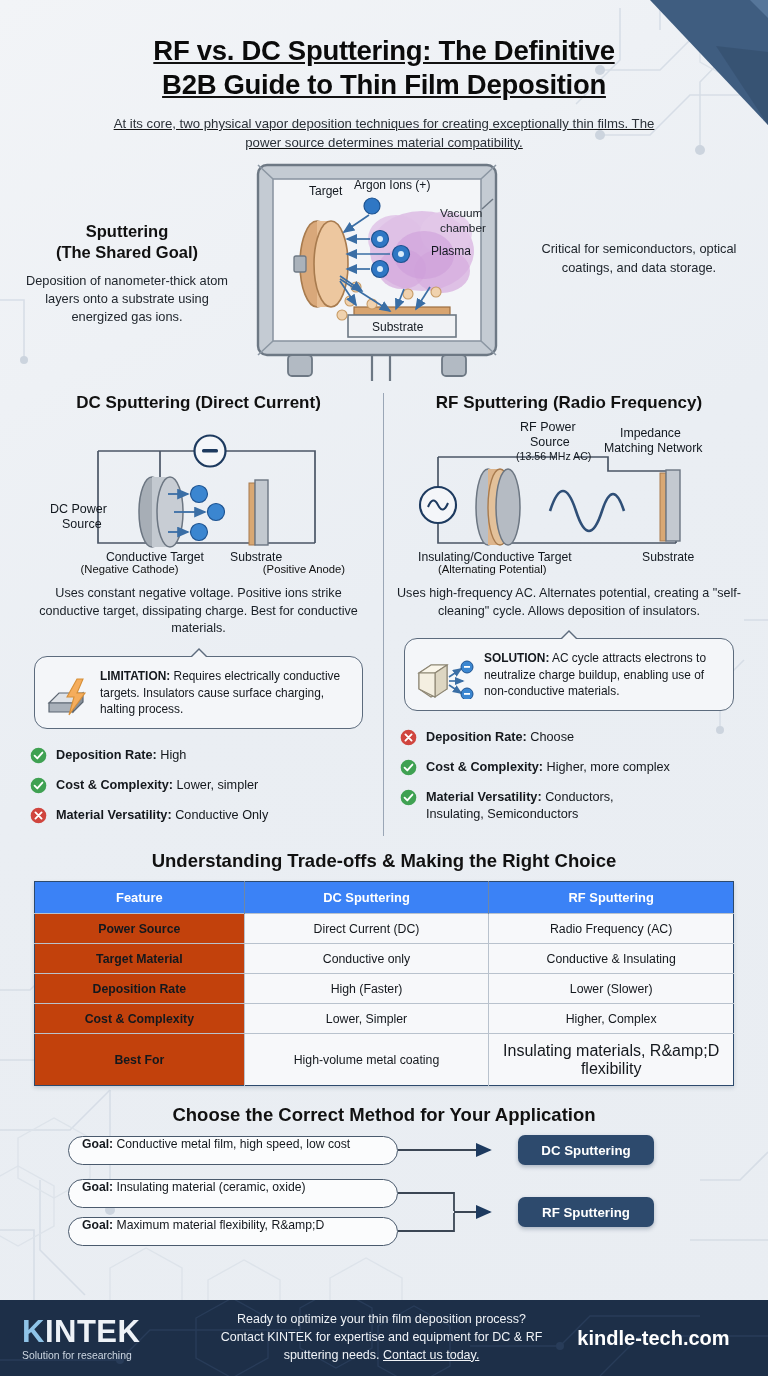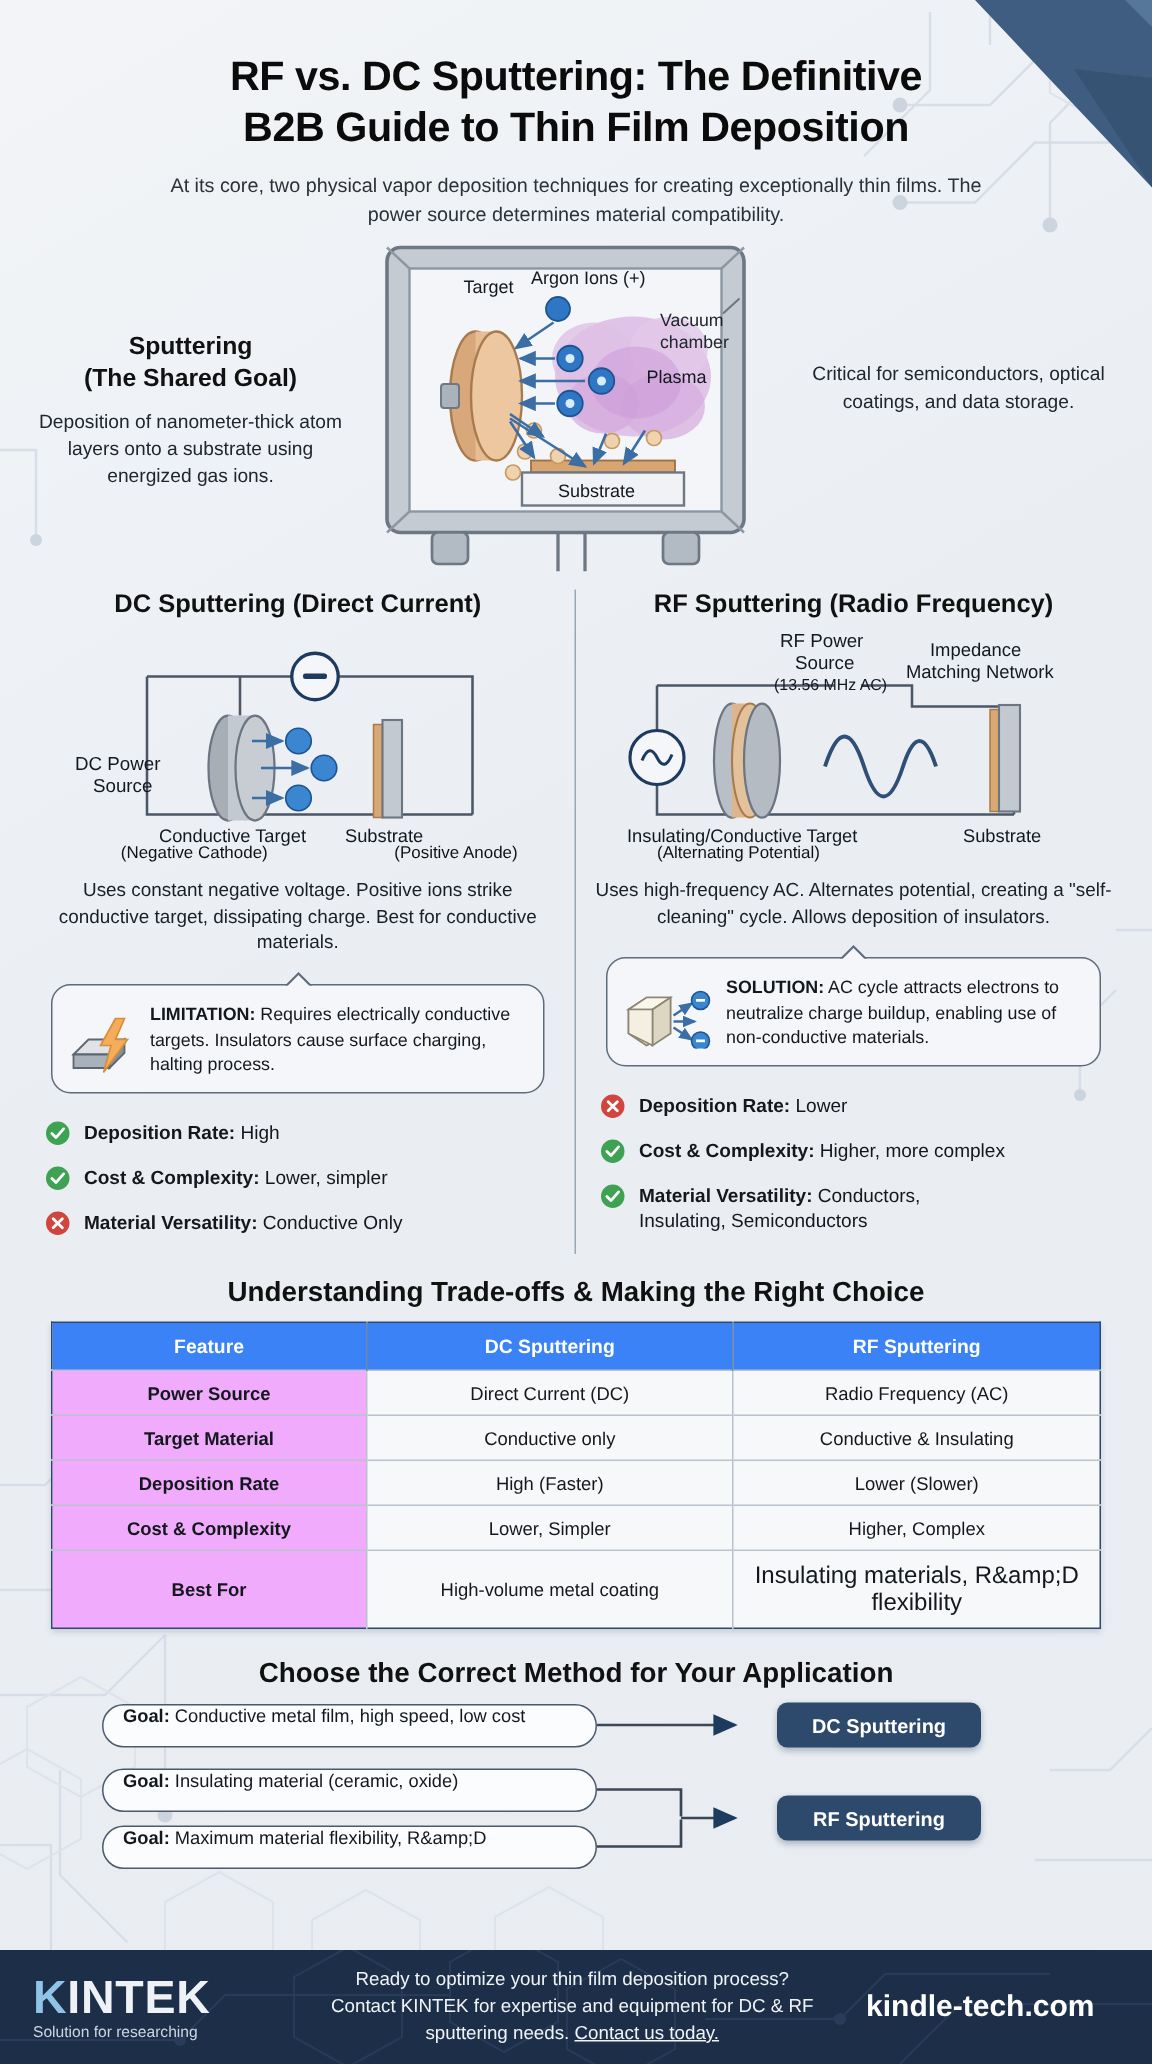--- a/index.html
+++ b/index.html
@@ -10,21 +10,21 @@
     color:#111;
     position:relative;
     overflow:hidden;
   }
   .page{position:relative;width:768px;height:1376px;overflow:hidden;
     background:linear-gradient(150deg,#f2f4f7 0%,#eaeef3 45%,#e9edf2 100%);}
   
   .bg-circuit{position:absolute;inset:0;pointer-events:none;z-index:0;}
   .corner-tri{position:absolute;top:0;right:0;width:170px;height:125px;z-index:1;pointer-events:none;}
   
-  .header{position:relative;z-index:3;padding:34px 50px 0;text-align:center;}
+  .header{position:relative;z-index:3;padding:34px 50px 0;text-align:center;text-decoration:underline;}
   .title{font-size:27.5px;line-height:1.24;font-weight:bold;letter-spacing:-.3px;color:#0b0b0b;}
   .subtitle{margin:13px auto 0;max-width:560px;font-size:13.2px;line-height:1.42;color:#2b3138;}
   
   .goal-band{position:relative;z-index:3;display:flex;align-items:center;
     padding:6px 16px 0;gap:4px;}
   .goal-left{width:222px;text-align:center;padding-top:8px;}
   .goal-left h2{font-size:16.5px;line-height:1.28;font-weight:bold;}
   .goal-left p{margin-top:9px;font-size:12.8px;line-height:1.42;color:#20262d;}
   .goal-mid{width:280px;display:flex;justify-content:center;}
   .goal-right{flex:1;text-align:center;font-size:12.8px;line-height:1.45;color:#20262d;padding-top:6px;}
@@ -56,21 +56,21 @@
   .table-sec{position:relative;z-index:3;margin-top:14px;padding:0 34px;}
   .sec-title{text-align:center;font-size:18.5px;font-weight:bold;margin-bottom:9px;}
   table{width:100%;border-collapse:collapse;border:1.5px solid #2d4a6d;
     box-shadow:0 2px 4px rgba(40,60,90,.18);background:#fff;}
   thead th{background:#3b82f6;color:#fff;font-size:12.9px;font-weight:bold;
     padding:8px 4px;text-align:center;border-right:1.3px solid #6d87a7;}
   thead th:last-child{border-right:none;}
   tbody td{font-size:12.3px;padding:7.5px 4px;text-align:center;
     border-top:1.2px solid #b9c2cd;border-right:1.2px solid #b9c2cd;color:#14181d;}
   tbody td:last-child{border-right:none;}
-  tbody td.feat{background:#f0abfc;font-weight:bold;width:30%;}
+  tbody td.feat{background:#c2410c;font-weight:bold;width:30%;}
   tbody td.c2,tbody td.c3{background:#f7f8fa;width:35%;}
   
   .decision{position:relative;z-index:3;margin-top:18px;padding:0 34px;}
   .flow{position:relative;height:118px;margin-top:6px;}
   .goalbox{position:absolute;left:34px;width:330px;height:29px;border:1.5px solid #4a5a6d;
     border-radius:15px;background:#fbfcfd;display:flex;padding:0 13px;
     font-size:12.2px;color:#14181d;}
   .goalbox b{font-weight:bold;}
   .resbox{position:absolute;width:136px;height:30px;border-radius:7px;background:#2d4a6d;
     color:#fff;font-size:13.3px;font-weight:bold;display:flex;align-items:center;
@@ -406,21 +406,21 @@
           <b>SOLUTION:</b><span> AC cycle attracts electrons to neutralize charge buildup, enabling use of non-conductive materials.</span>
         </div>
       </div>
 
       <div class="bullets">
         <div class="bullet">
           <svg class="badge" viewBox="0 0 20 20">
             <circle cx="10" cy="10" r="9.2" fill="#d0453e"></circle>
             <path d="M6.4 6.4 L13.6 13.6 M13.6 6.4 L6.4 13.6" stroke="#fff" stroke-width="2.2" stroke-linecap="round"></path>
           </svg>
-          <div class="btxt"><b>Deposition Rate:</b><span> Lower</span></div>
+          <div class="btxt"><b>Deposition Rate:</b><span> Choose</span></div>
         </div>
         <div class="bullet">
           <svg class="badge" viewBox="0 0 20 20">
             <circle cx="10" cy="10" r="9.2" fill="#3fa152"></circle>
             <path d="M5.4 10.2 L8.6 13.4 L14.6 6.6" stroke="#fff" stroke-width="2.2" fill="none" stroke-linecap="round" stroke-linejoin="round"></path>
           </svg>
           <div class="btxt"><b>Cost &amp; Complexity:</b><span> Higher, more complex</span></div>
         </div>
         <div class="bullet">
           <svg class="badge" viewBox="0 0 20 20">

